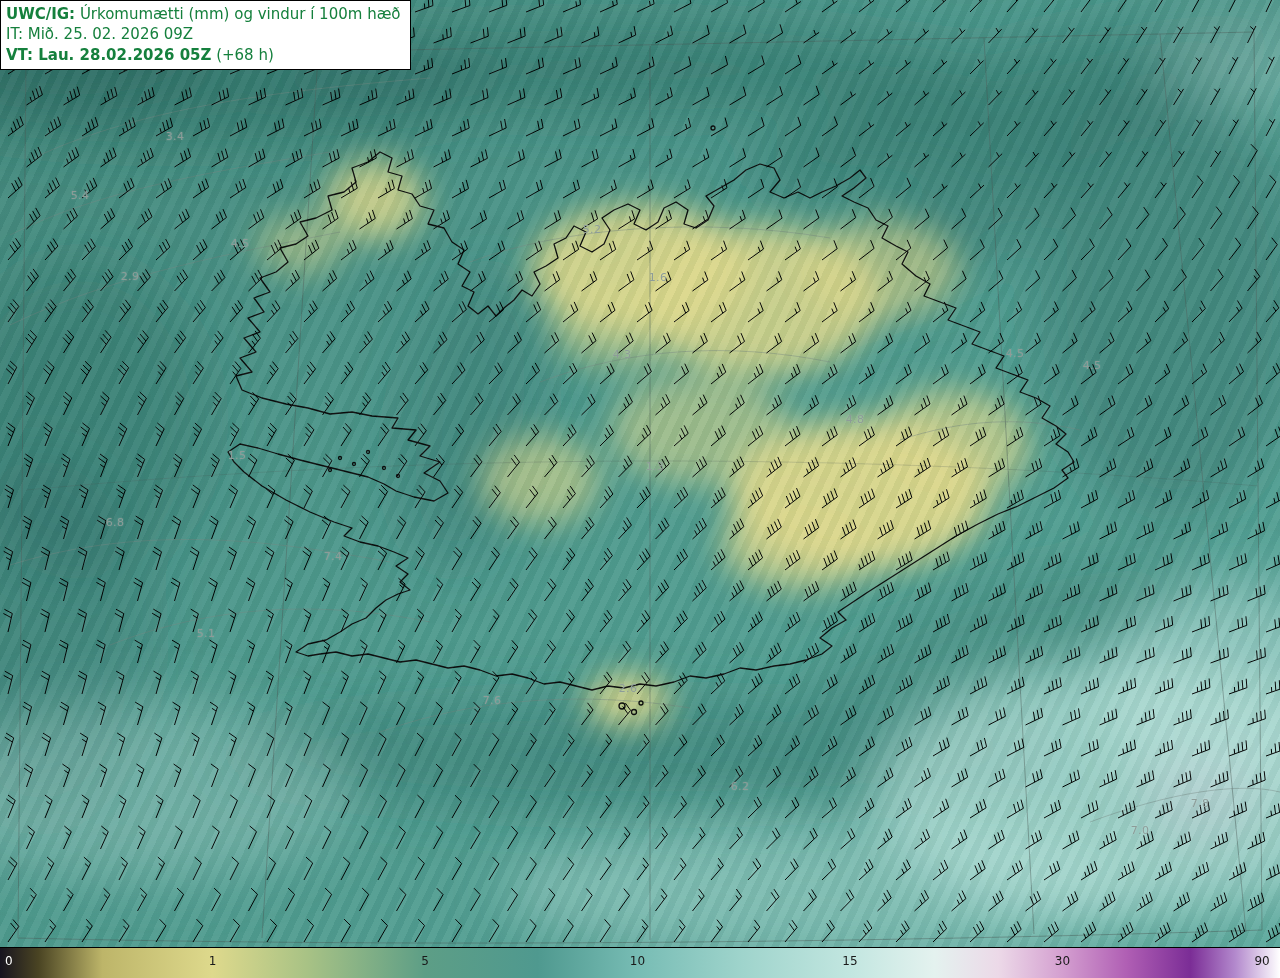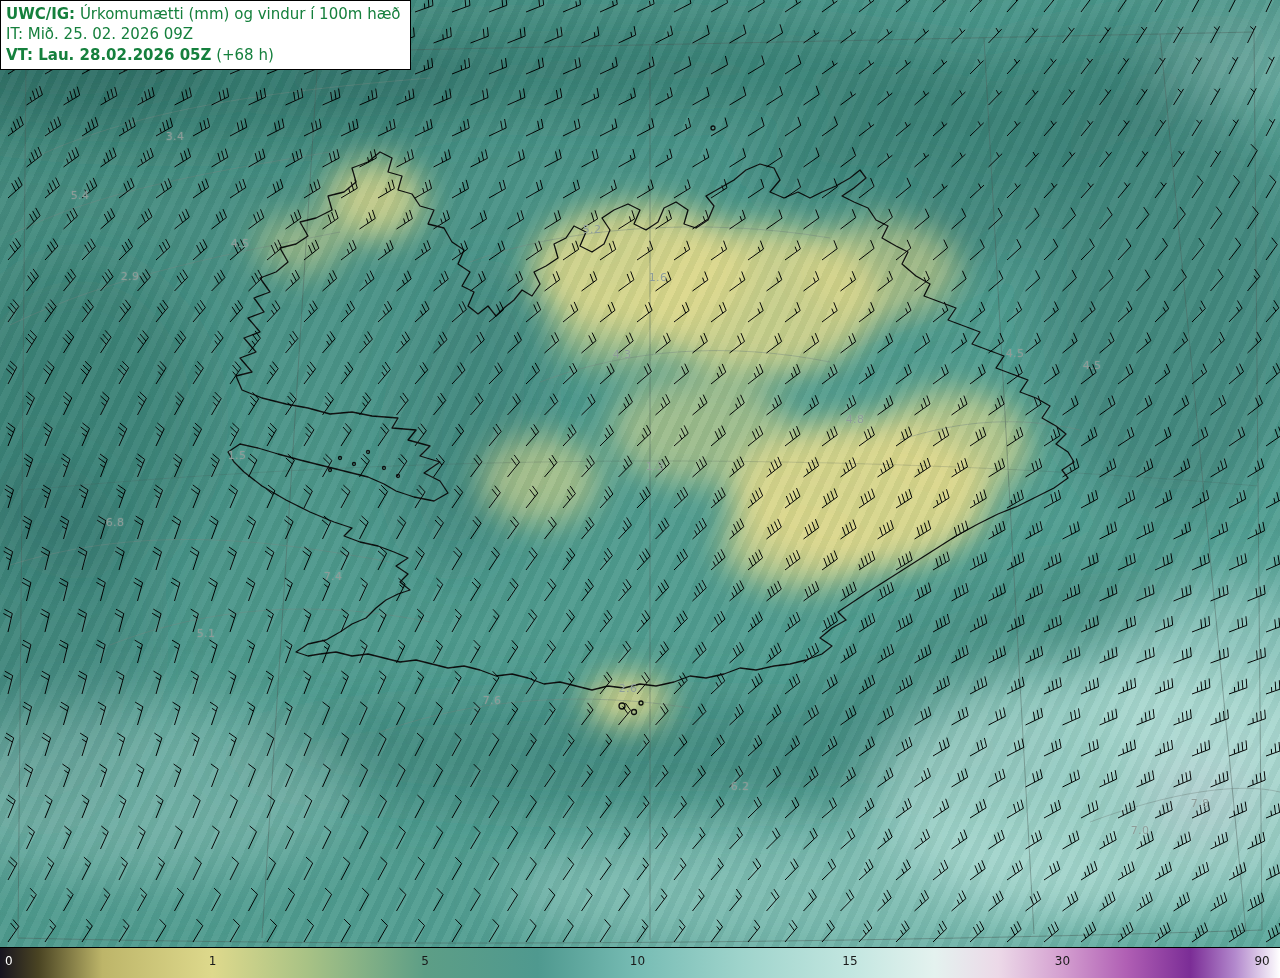--- a/index.html
+++ b/index.html
@@ -167,21 +167,21 @@
         <div class="clabel" style="left: 130px; top: 276px;">2.9</div>
         <div class="clabel" style="left: 592px; top: 229px;">5.2</div>
         <div class="clabel" style="left: 658px; top: 277px;">1.6</div>
         <div class="clabel" style="left: 622px; top: 354px;">4.3</div>
         <div class="clabel" style="left: 1015px; top: 353px;">4.5</div>
         <div class="clabel" style="left: 1092px; top: 365px;">4.5</div>
         <div class="clabel" style="left: 855px; top: 419px;">4.8</div>
         <div class="clabel" style="left: 237px; top: 455px;">1.5</div>
         <div class="clabel" style="left: 655px; top: 466px;">1.3</div>
         <div class="clabel" style="left: 115px; top: 522px;">6.8</div>
-        <div class="clabel" style="left: 333px; top: 556px; margin-top: 20px;">7.4</div>
+        <div class="clabel" style="left: 333px; top: 556px;">7.4</div>
         <div class="clabel" style="left: 206px; top: 606px; margin-top: 27px;">5.1</div>
         <div class="clabel" style="left: 492px; top: 700px;">7.6</div>
         <div class="clabel" style="left: 628px; top: 688px;">2.6</div>
         <div class="clabel" style="left: 740px; top: 786px;">6.2</div>
         <div class="clabel" style="left: 1200px; top: 790px; margin-top: 13px;">7.8</div>
         <div class="clabel" style="left: 1140px; top: 830px;">7.0</div>
       </div>
 
     <div class="infobox">
       <div><span class="b">UWC/IG:</span><span> Úrkomumætti (mm) og vindur í 100m hæð</span></div>

